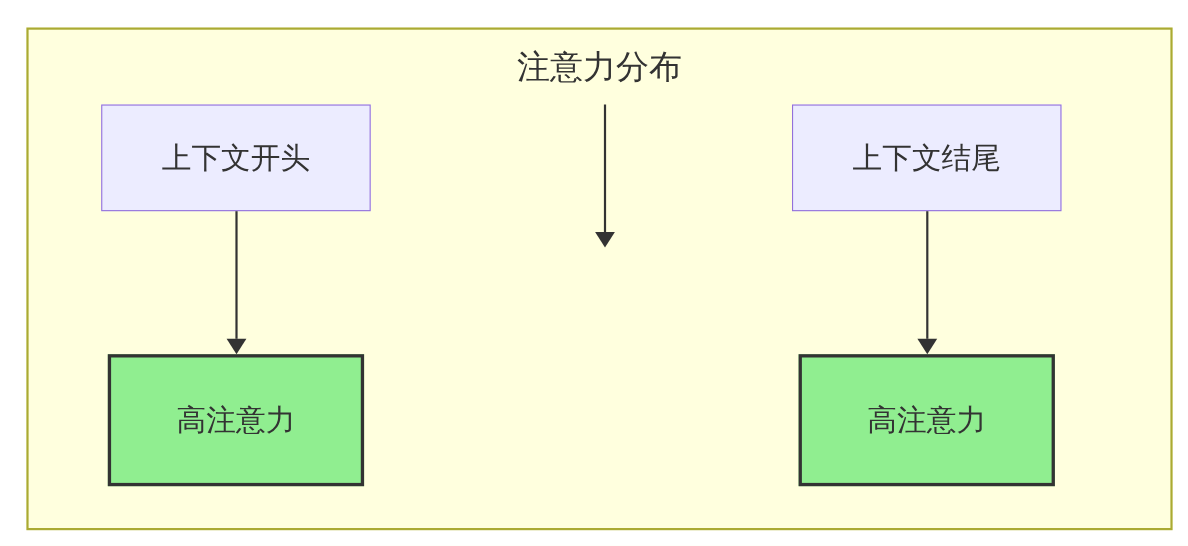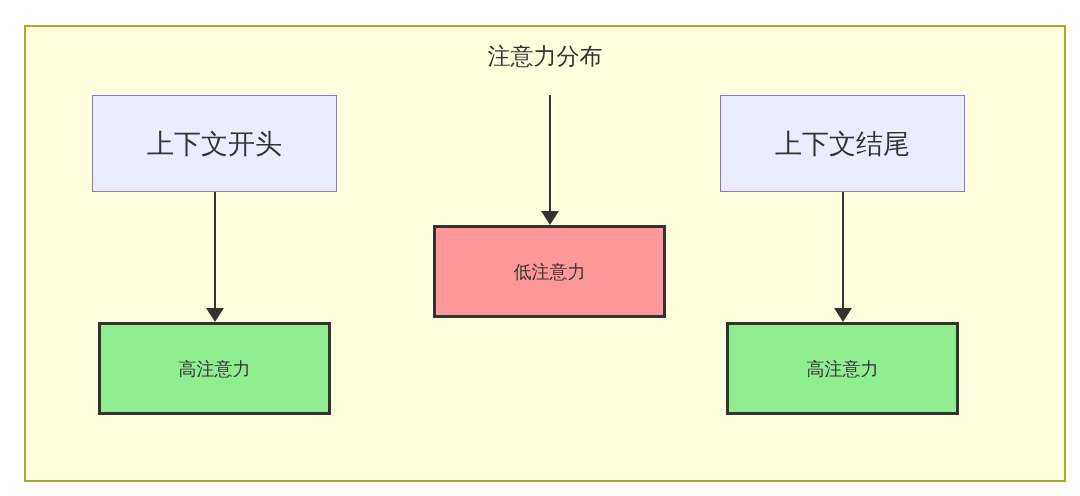--- a/index.html
+++ b/index.html
@@ -13,21 +13,21 @@
     position: absolute;
     left: 24px; top: 25px;
     width: 1042px; height: 457px;
     background: var(--cluster-fill, #ffffde);
     border: 2px solid var(--cluster-border, #aaaa33);
   }
   .cluster-title {
     position: absolute;
     top: 14px; left: 0; right: 0;
     text-align: center;
-    font-size: 23px;
+    font-size: 30px;
     color: var(--text-color, #333333);
   }
   .column {
     position: absolute;
     top: 68px;
     width: 245px;
     display: flex;
     flex-direction: column;
     align-items: center;
   }
@@ -55,26 +55,26 @@
     flex: 1;
     background: var(--arrow-color, #333333);
   }
   .arrow-head {
     width: 0; height: 0;
     border-left: 9px solid transparent;
     border-right: 9px solid transparent;
     border-top: 14px solid var(--arrow-color, #333333);
   }
   .dst-node {
-    width: 233px; height: 93px;
+    width: 233px; height: 120px;
     border: 3px solid var(--target-border, #333333);
     display: flex;
     align-items: center;
     justify-content: center;
-    font-size: 18px;
+    font-size: 27px;
     color: var(--text-color, #333333);
     font-family: Liberation Serif, serif;
   }
   .dst-node.high { background: var(--high-fill, #90ee90); }
   .dst-node.low  { background: var(--low-fill, #ff9999); }
 </style>
 </head>
 <body>
 
 <div class="cluster">
@@ -87,21 +87,20 @@
       <div class="arrow-head"></div>
     </div>
     <div class="dst-node high">高注意力</div>
   </div>
 
   <div class="column col-1">
     <div class="arrow">
       <div class="arrow-line"></div>
       <div class="arrow-head"></div>
     </div>
-    <div class="dst-node low">低注意力</div>
   </div>
 
   <div class="column col-2">
     <div class="src-node">上下文结尾</div>
     <div class="arrow">
       <div class="arrow-line"></div>
       <div class="arrow-head"></div>
     </div>
     <div class="dst-node high">高注意力</div>
   </div>

